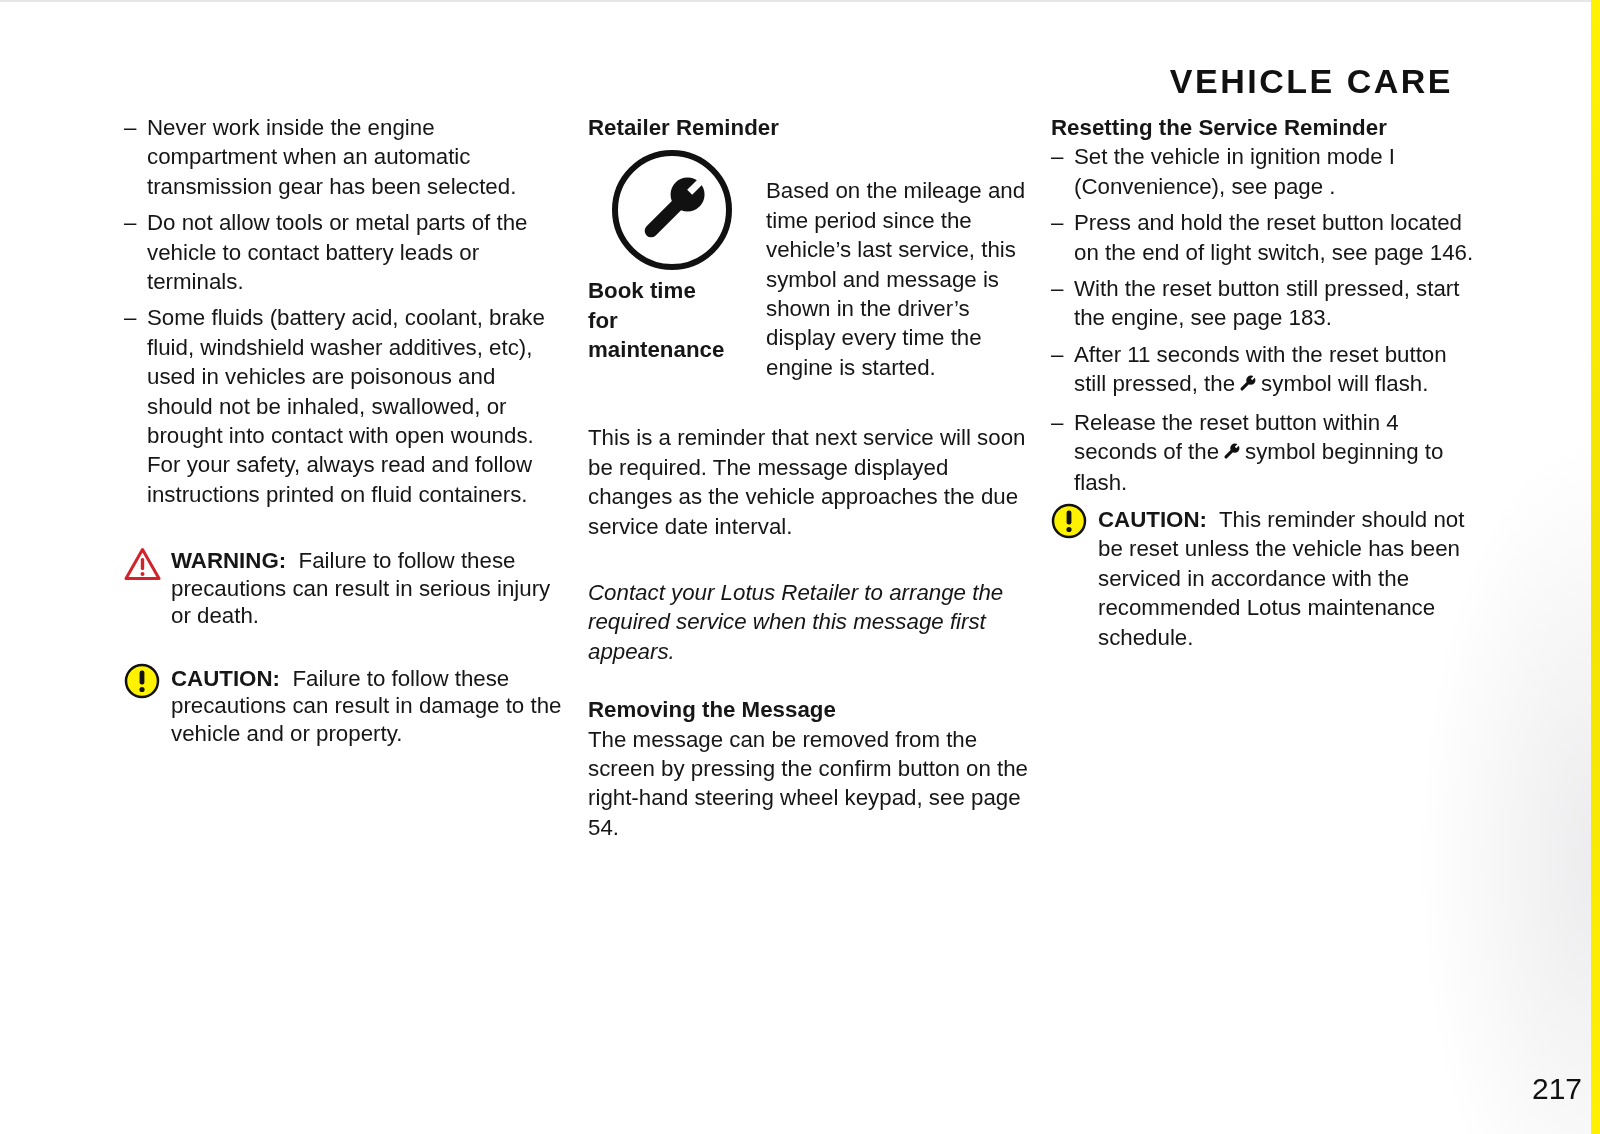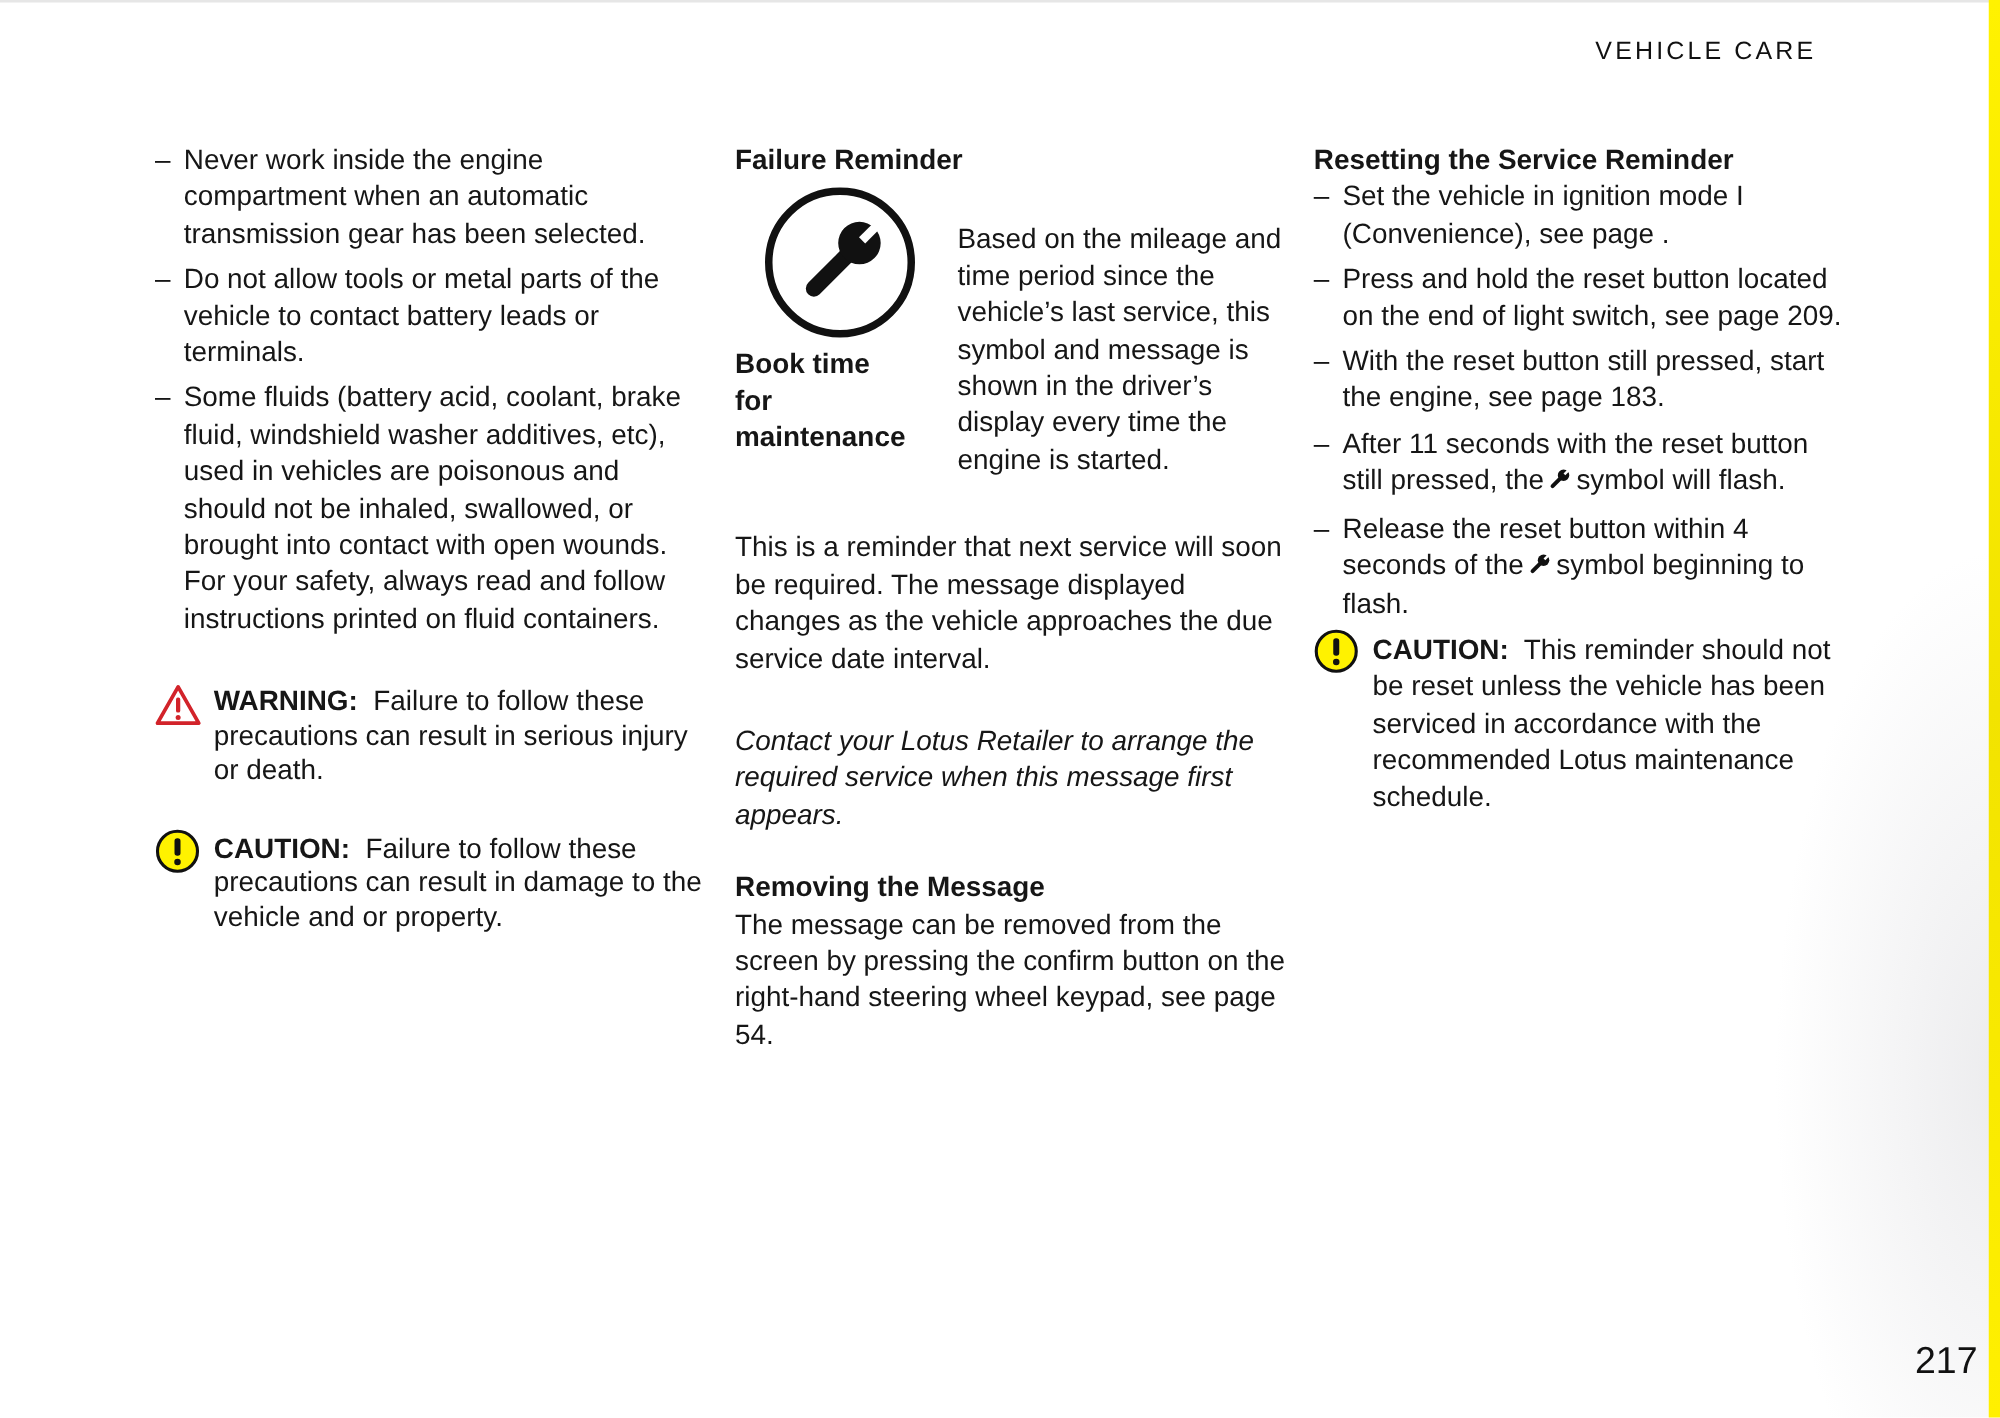--- a/index.html
+++ b/index.html
@@ -12,22 +12,22 @@
   .page {
     position: absolute; left: 0; top: 0; width: 1600px; height: 1134px;
     background: radial-gradient(ellipse 180px 420px at 1600px 860px, rgba(200,200,205,0.35), rgba(255,255,255,0) 100%), #ffffff;
   }
   .topline { position: absolute; left: 0; top: 0; width: 1600px; height: 2px; background: #e6e6e6; }
   .yellow-band {
     position: absolute; left: 1591px; top: 0; width: 9px; height: 1134px;
     background: linear-gradient(#fff200, #f2e300 50%, #fff000);
   }
   .section-title {
-    position: absolute; right: 147px; top: 30px;
-    font-size: 20px; font-weight: normal; letter-spacing: 2.5px; color: #111;
+    position: absolute; right: 147px; top: 62px;
+    font-size: 34px; font-weight: bold; letter-spacing: 2.5px; color: #111;
   }
   .col { position: absolute; top: 113px; font-size: 22.3px; line-height: 29.4px; }
   .col1 { left: 124px; width: 440px; }
   .col2 { left: 588px; width: 440px; }
   .col3 { left: 1051px; width: 430px; }
   ul.dash { list-style: none; margin: 0; padding: 0; }
   ul.dash li { position: relative; padding-left: 23px; margin-bottom: 7px; }
   ul.dash li .dash-mark { position: absolute; left: 0; top: 0; }
   .heading { font-weight: bold; }
   .notice { position: relative; padding-left: 47px; line-height: 27.5px; }
@@ -77,21 +77,21 @@
           <rect x="15.6" y="7.5" width="4.8" height="14" rx="2.2" fill="#111"></rect>
           <circle cx="18" cy="26.5" r="2.6" fill="#111"></circle>
         </svg>
       </span>
       <span class="label">CAUTION:</span>&nbsp;
       <span>Failure to follow these precautions can result in damage to the vehicle and or property.</span>
     </div>
   </div>
 
   <div class="col col2">
-    <div class="heading">Failure Reminder</div>
+    <div class="heading">Retailer Reminder</div>
     <div class="sr-block">
       <div class="sr-figure">
         <svg width="124" height="124" viewBox="0 0 124 124">
           <circle cx="62" cy="62" r="57" fill="none" stroke="#111" stroke-width="6"></circle>
           <g transform="rotate(45 62 62)">
             <rect x="55.5" y="46" width="13" height="52" rx="6.5" fill="#111"></rect>
             <circle cx="62" cy="40" r="17" fill="#111"></circle>
             <rect x="58.5" y="21" width="7" height="16" fill="#ffffff"></rect>
           </g>
         </svg>
@@ -108,21 +108,21 @@
     <p class="para" style="margin-top:37px;font-style:italic;">Contact your Lotus Retailer to arrange the required service when this message first appears.</p>
 
     <div class="heading" style="margin-top:29px;">Removing the Message</div>
     <p class="para">The message can be removed from the screen by pressing the confirm button on the right-hand steering wheel keypad, see page 54.</p>
   </div>
 
   <div class="col col3">
     <div class="heading">Resetting the Service Reminder</div>
     <ul class="dash">
       <li><span class="dash-mark">–</span><span>Set the vehicle in ignition mode I (Convenience), see page .</span></li>
-      <li><span class="dash-mark">–</span><span>Press and hold the reset button located on the end of light switch, see page 209.</span></li>
+      <li><span class="dash-mark">–</span><span>Press and hold the reset button located on the end of light switch, see page 146.</span></li>
       <li><span class="dash-mark">–</span><span>With the reset button still pressed, start the engine, see page 183.</span></li>
       <li><span class="dash-mark">–</span><span>After 11 seconds with the reset button still pressed, the</span><span class="wrench-inline"><svg width="20" height="20" viewBox="0 0 20 20">
               <g transform="rotate(45 10 10)">
                 <rect x="8.4" y="8" width="3.2" height="12" rx="1.6" fill="#111"></rect>
                 <circle cx="10" cy="6" r="4.6" fill="#111"></circle>
                 <rect x="9" y="0.5" width="2" height="4.5" fill="#fff"></rect>
               </g>
             </svg></span><span>symbol will flash.</span></li>
       <li><span class="dash-mark">–</span><span>Release the reset button within 4 seconds of the</span><span class="wrench-inline"><svg width="20" height="20" viewBox="0 0 20 20">
               <g transform="rotate(45 10 10)">

